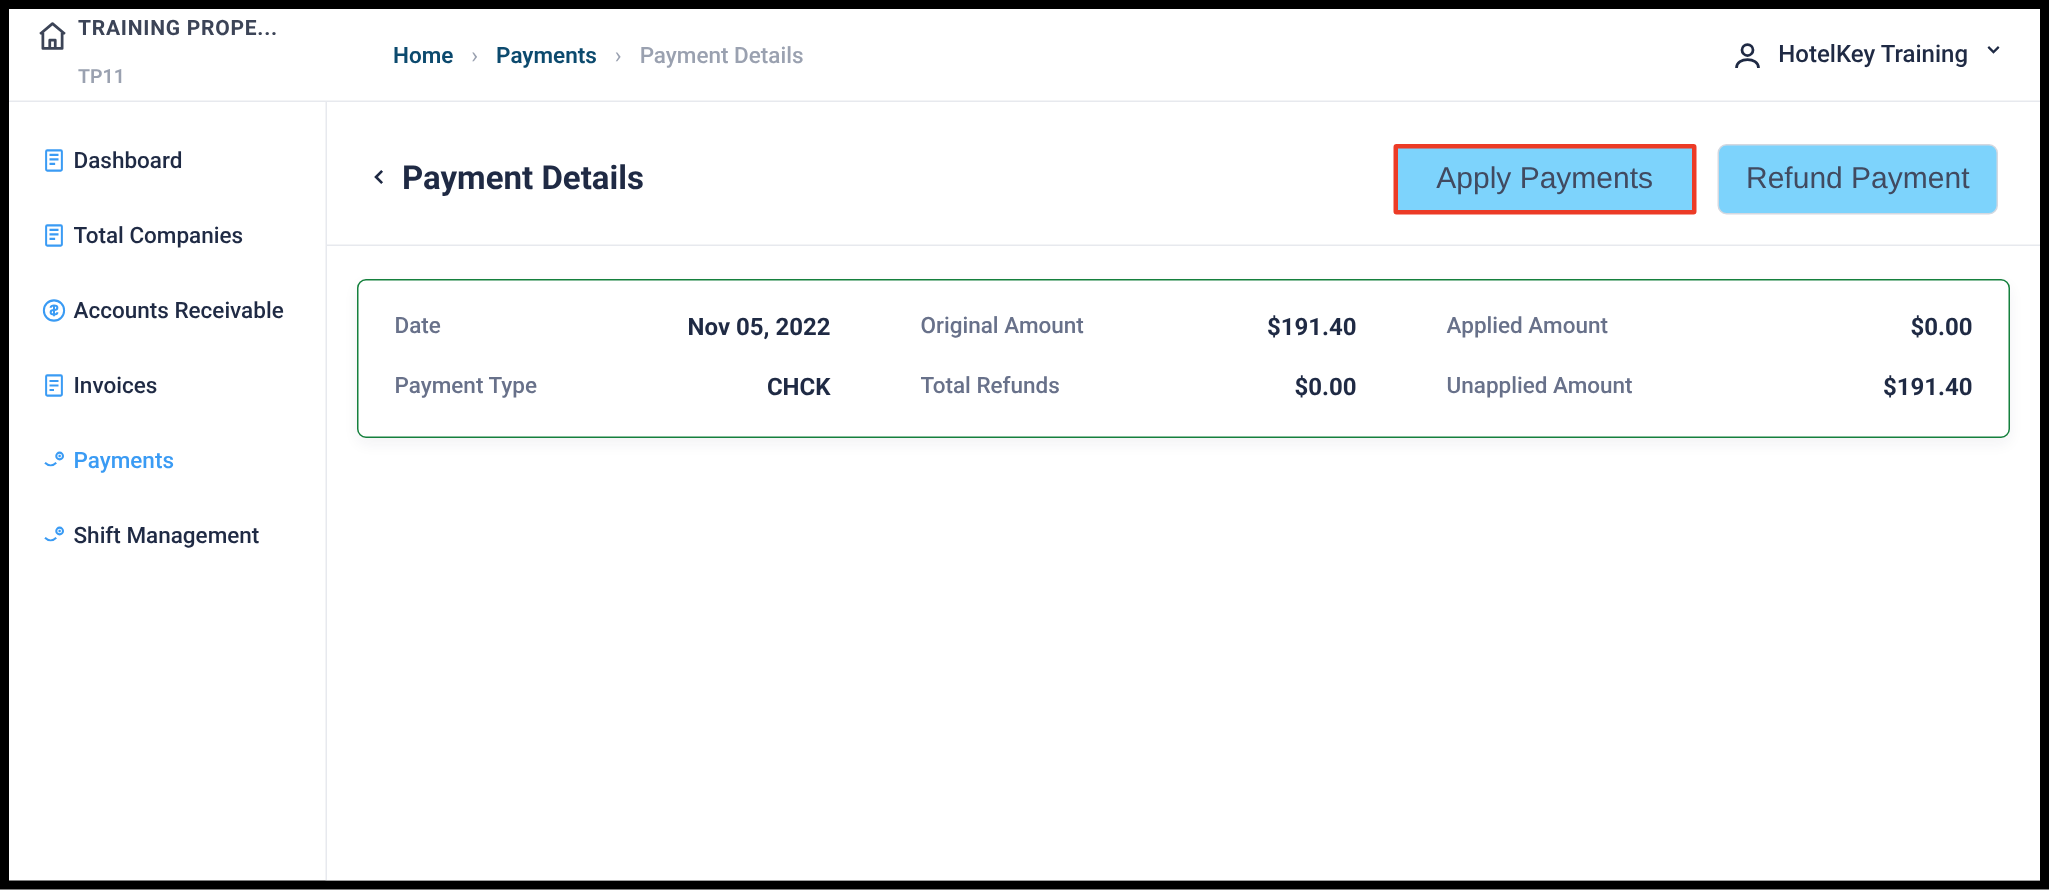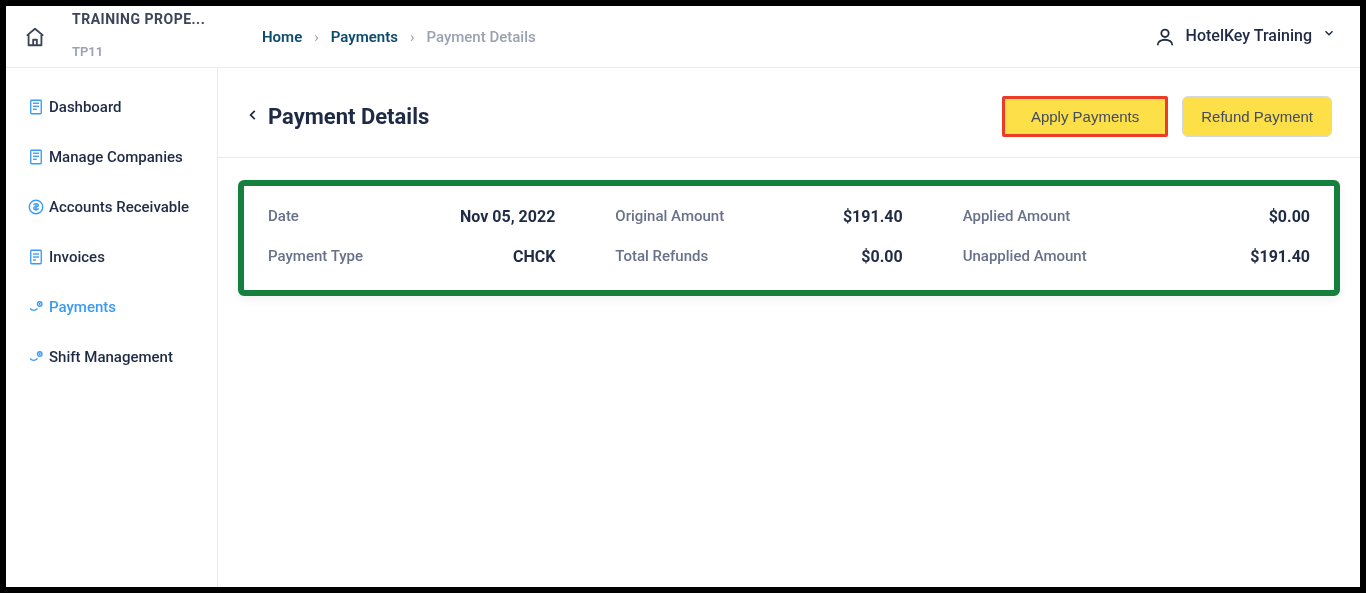--- a/index.html
+++ b/index.html
@@ -17,22 +17,22 @@
   
   .top-bar {
     display: flex;
     align-items: center;
     height: 62px;
     border-bottom: 1px solid #e7e9ee;
     padding: 0 24px 0 18px;
   }
   .brand {
     display: flex;
-    align-items: center;
-    gap: 26px;
+    align-items: flex-start;
+    gap: 6px;
     width: 202px;             
   }
   .brand-icon svg { display:block; }
   .brand-txt { line-height: 1.15; margin-top: -2px; }
   .brand-title {
     font-weight: 700;
     letter-spacing: .5px;
     color: #3c4457;
     font-size: 14px;
     max-width: 155px;
@@ -110,38 +110,38 @@
     cursor:pointer;
   }
   .page-title {
     font-size: 22px;
     font-weight: 700;
     color: #1f2a44;
   }
   .actions { margin-left:auto; display:flex; gap:14px; }
   .btn {
     border: 1px solid #d4d8e0;
-    background: #fde047;
+    background: #7dd3fc;
     color: #414a60;
-    font-size: 15px;
+    font-size: 20px;
     padding: 10px 18px;
     border-radius: 6px;
     cursor: pointer;
     font-weight: 500;
   }
   .btn.highlight {
     border: 3px solid #ec3b26;
     padding: 9px 26px;
     border-radius: 2px;
   }
 
   
   .card {
     margin: 22px 20px 0 20px;
-    border: 6px solid #15803d;
+    border: 1px solid #15803d;
     border-radius: 6px;
     padding: 10px 24px 14px 24px;
     background:#fff;
     box-shadow: 0 4px 10px rgba(30,40,70,.06);
   }
   .row { display:flex; }
   .cell {
     flex:1;
     display:flex;
     align-items:center;
@@ -221,21 +221,21 @@
 
     <div class="side-item">
       <span class="s-icon">
         <svg width="18" height="18" viewBox="0 0 24 24" fill="none" stroke="#3a9bf4" stroke-width="1.8">
           <rect x="5" y="3" width="14" height="18" rx="1"></rect>
             <line x1="8" y1="7" x2="16" y2="7"></line>
             <line x1="8" y1="11" x2="16" y2="11"></line>
             <line x1="8" y1="15" x2="13" y2="15"></line>
         </svg>
       </span>
-      <span>Manage Companies</span>
+      <span>Total Companies</span>
     </div>
 
     <div class="side-item">
       <span class="s-icon">
         <svg width="18" height="18" viewBox="0 0 24 24" fill="none" stroke="#3a9bf4" stroke-width="1.8">
           <circle cx="12" cy="12" r="9"></circle>
             <path d="M12 7v10M9 9.5c0-1.2 1.3-2 3-2s3 .8 3 2-1.3 2-3 2-3 .8-3 2 1.3 2 3 2 3-.8 3-2"></path>
         </svg>
       </span>
       <span>Accounts Receivable</span>

